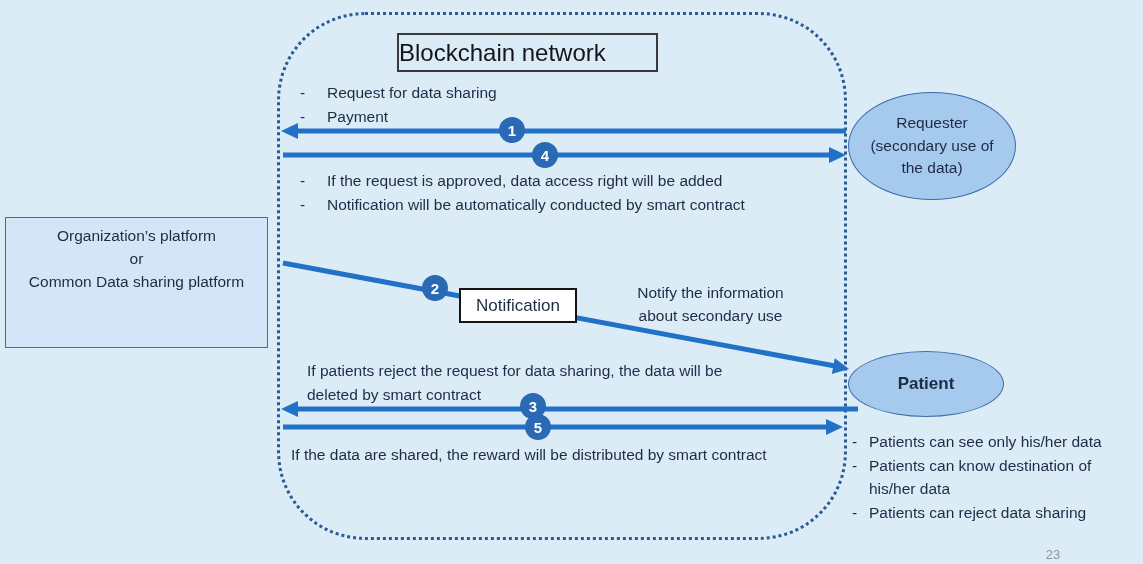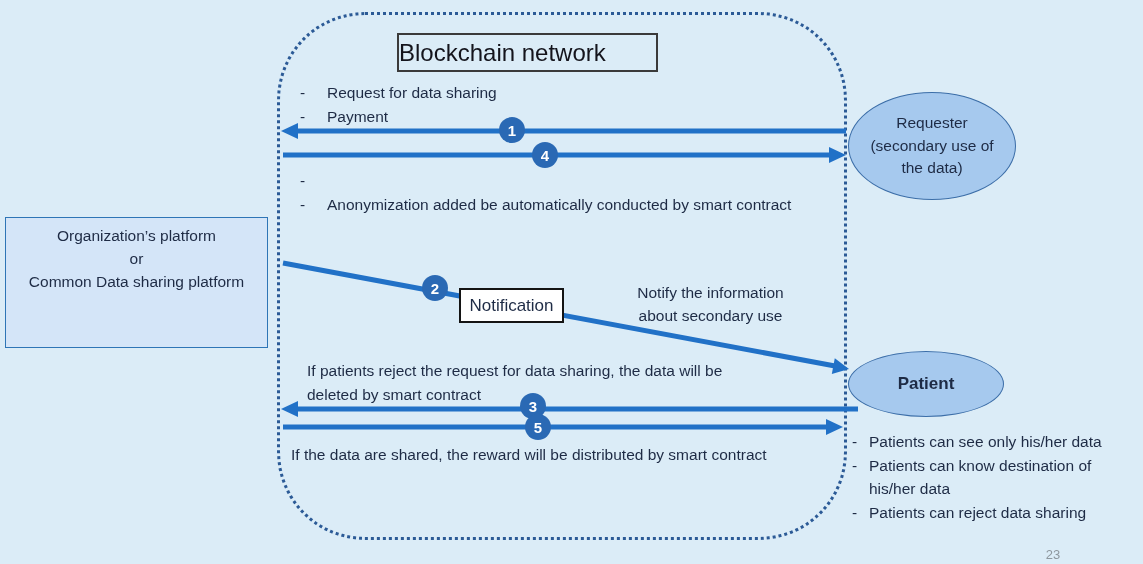--- a/index.html
+++ b/index.html
@@ -51,21 +51,21 @@
     background:var(--box_fill);
     border:1.5px solid var(--box_border);
     box-sizing:border-box;
     display:flex; align-items:flex-start; justify-content:center;
     text-align:center; font-size:15.5px; line-height:23px;
     padding-top:6px;
     white-space:pre-line;
   }
 
   .notification-box {
-    left:459px; top:288px; width:105px; height:35px;
+    left:459px; top:288px; width:118px; height:35px;
     background:#ffffff; border:2px solid #141414; box-sizing:border-box;
     display:flex; align-items:center; justify-content:center;
     font-size:17px;
   }
 
   .notify-text {
     left:613px; top:281px; width:195px;
     font-size:15.5px; line-height:23px; text-align:center;
     white-space:pre-line;
   }
@@ -127,24 +127,25 @@
     </div>
     <div class="dash-row">
       <span class="dash">-</span>
       <span>Payment</span>
     </div>
   </div>
 
   <div class="abs dash-list" style="left:300px; top:169px; line-height:24px;">
     <div class="dash-row">
       <span class="dash">-</span>
+      <span>If the request is approved, data access right will be added</span>
     </div>
     <div class="dash-row">
       <span class="dash">-</span>
-      <span>Anonymization added be automatically conducted by smart contract</span>
+      <span>Notification will be automatically conducted by smart contract</span>
     </div>
   </div>
 
   <div class="abs ellipse requester">
     <div class="inner">Requester (secondary use of the data)</div>
   </div>
 
   <div class="abs platform-box">
     <span>Organization’s platform
 or

